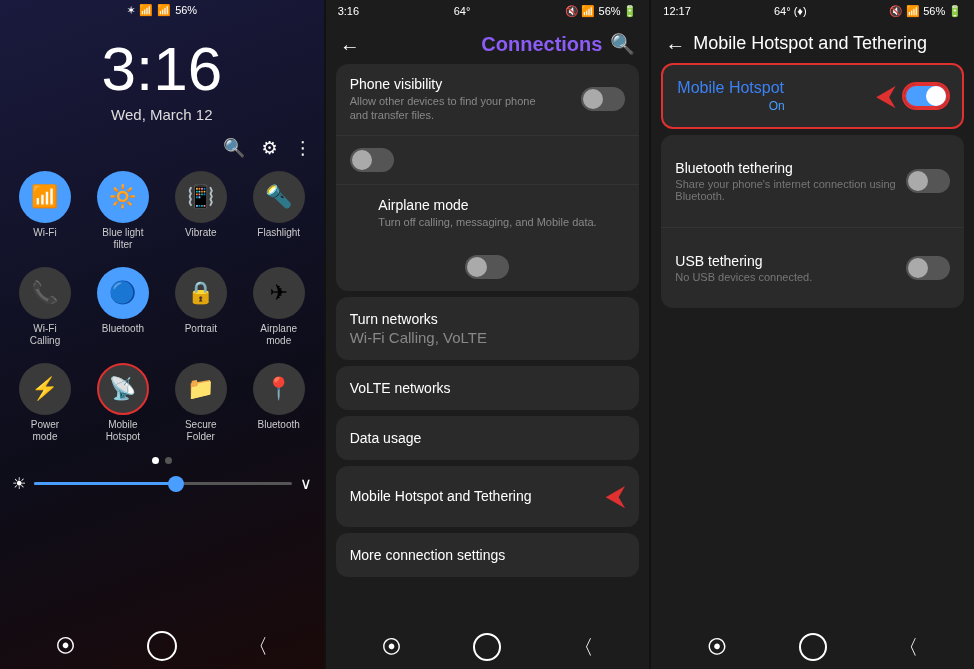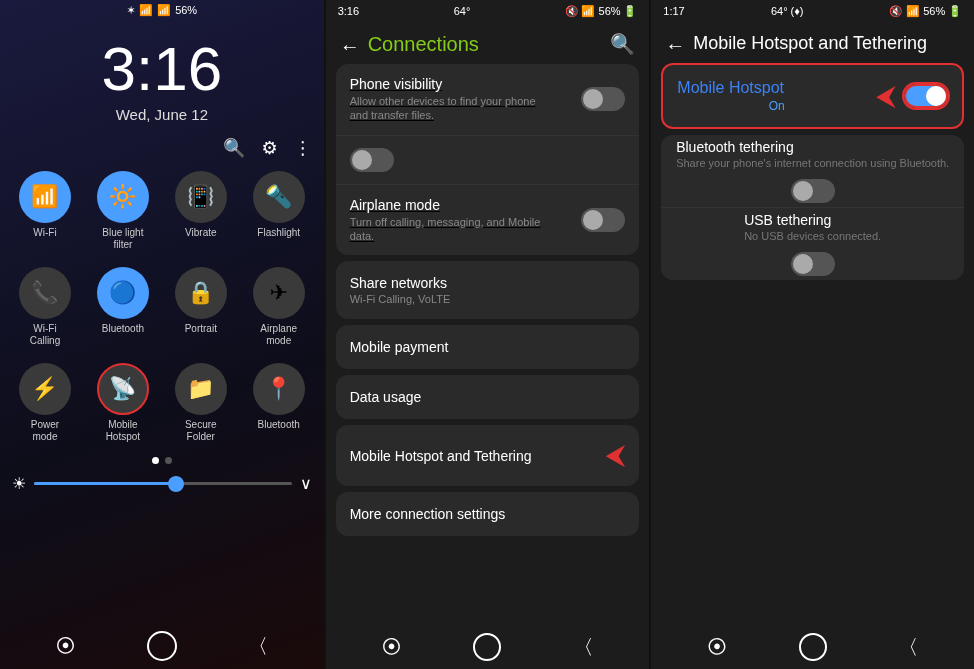--- a/index.html
+++ b/index.html
@@ -197,23 +197,24 @@
     }
     .p2-header {
       display: flex;
       align-items: center;
       padding: 10px 14px 8px;
       gap: 8px;
       background: #1c1c1c;
     }
     .p2-header-title {
       font-size: 20px;
-      font-weight: 400;
-      color: #84cc16;
+      font-weight: 700;
+      color: #8b5cf6;
       flex: 1;
+      text-align: right;
     }
     .p2-header-back, .p2-header-search {
       color: #fff;
       font-size: 20px;
       cursor: pointer;
     }
     .p2-content {
       flex: 1;
       overflow-y: auto;
       padding: 0 10px 10px;
@@ -226,23 +227,22 @@
       border-radius: 12px;
       overflow: hidden;
     }
     .conn-item {
       display: flex;
       align-items: center;
       padding: 12px 14px;
       gap: 26px;
       border-bottom: 1px solid #333;
       cursor: pointer;
-      text-decoration: underline;
-    }
-    .conn-item:last-child { border-bottom: none; }
+    }
+    .conn-item:last-child { border-bottom: none; flex-direction: column; }
     .conn-text { flex: 1; }
     .conn-title { font-size: 14px; color: #fff; font-weight: 400; }
     .conn-subtitle { font-size: 11px; color: #888; margin-top: 2px; line-height: 1.3; }
     .toggle-off {
       width: 44px; height: 24px;
       background: #555;
       border-radius: 12px;
       position: relative;
       cursor: pointer;
     }
@@ -254,21 +254,21 @@
       border-radius: 50%;
       top: 2px; left: 2px;
     }
     .conn-single {
       background: #2a2a2a;
       border-radius: 12px;
       padding: 14px;
       cursor: pointer;
     }
     .conn-single-title { font-size: 14px; color: #fff; }
-    .conn-single-sub { font-size: 11px; color: #888; margin-top: 2px; }
+    .conn-single-sub { font-size: 15px; color: #888; margin-top: 2px; }
     .hotspot-arrow-row {
       display: flex;
       align-items: center;
       gap: 6px;
     }
     .red-arrow {
       font-size: 28px;
       color: #e03030;
     }
     .bottom-nav2 {
@@ -355,25 +355,24 @@
       top: 0px; left: 20px;
     }
     .p3-item-card {
       background: #2a2a2a;
       border-radius: 12px;
       overflow: hidden;
     }
     .p3-item {
       display: flex;
       align-items: center;
-      padding: 4px 14px;
+      padding: 25px 14px;
       gap: 10px;
       border-bottom: 1px solid #333;
       cursor: pointer;
-      flex-direction: column;
     }
     .p3-item:last-child { border-bottom: none; }
     .p3-item-text { flex: 1; }
     .p3-item-title { font-size: 14px; color: #fff; }
     .p3-item-sub { font-size: 11px; color: #777; margin-top: 2px; }
     .bottom-nav3 {
       display: flex;
       justify-content: space-around;
       align-items: center;
       padding: 8px 20px 8px;
@@ -402,21 +401,21 @@
     <div class="center-icons">
       <span>✶</span>
       <span>📶</span>
       <span>📶</span>
       <span>56%</span>
     </div>
   </div>
 
   <div class="clock-area">
     <div class="clock-time">3:16</div>
-    <div class="clock-date">Wed, June 12</div>
+    <div class="clock-date">Wed, March 12</div>
   </div>
 
   <div class="qs-search-row">
     <span>🔍</span>
     <span>⚙</span>
     <span>⋮</span>
   </div>
 
   <div class="qs-grid">
     <div class="qs-tile">
@@ -527,26 +526,26 @@
       <div class="conn-item">
         <div class="conn-text">
           <div class="conn-title">Airplane mode</div>
           <div class="conn-subtitle">Turn off calling, messaging, and Mobile data.</div>
         </div>
         <div class="toggle-off"></div>
       </div>
     </div>
 
     <div class="conn-single">
-      <div class="conn-single-title">Share networks</div>
+      <div class="conn-single-title">Turn networks</div>
       <div class="conn-single-sub">Wi-Fi Calling, VoLTE</div>
     </div>
 
     <div class="conn-single">
-      <div class="conn-single-title">Mobile payment</div>
+      <div class="conn-single-title">VoLTE networks</div>
     </div>
 
     <div class="conn-single">
       <div class="conn-single-title">Data usage</div>
     </div>
 
     <div class="conn-single hotspot-arrow-row">
       <div style="flex:1">
         <div class="conn-single-title">Mobile Hotspot and Tethering</div>
       </div>
@@ -563,21 +562,21 @@
     <span>⦿</span>
     <div class="home-btn2"></div>
     <span>〈</span>
   </div>
 </div>
 
 <div class="divider"></div>
 
 <div class="panel3">
   <div class="status-bar3">
-    <span>1:17</span>
+    <span>12:17</span>
     <span>64° (♦)</span>
     <span>🔇 📶 56% 🔋</span>
   </div>
 
   <div class="p3-header">
     <span style="color:#fff;font-size:20px;cursor:pointer;">←</span>
     <span class="p3-header-title">Mobile Hotspot and Tethering</span>
   </div>
 
   <div class="p3-content">

